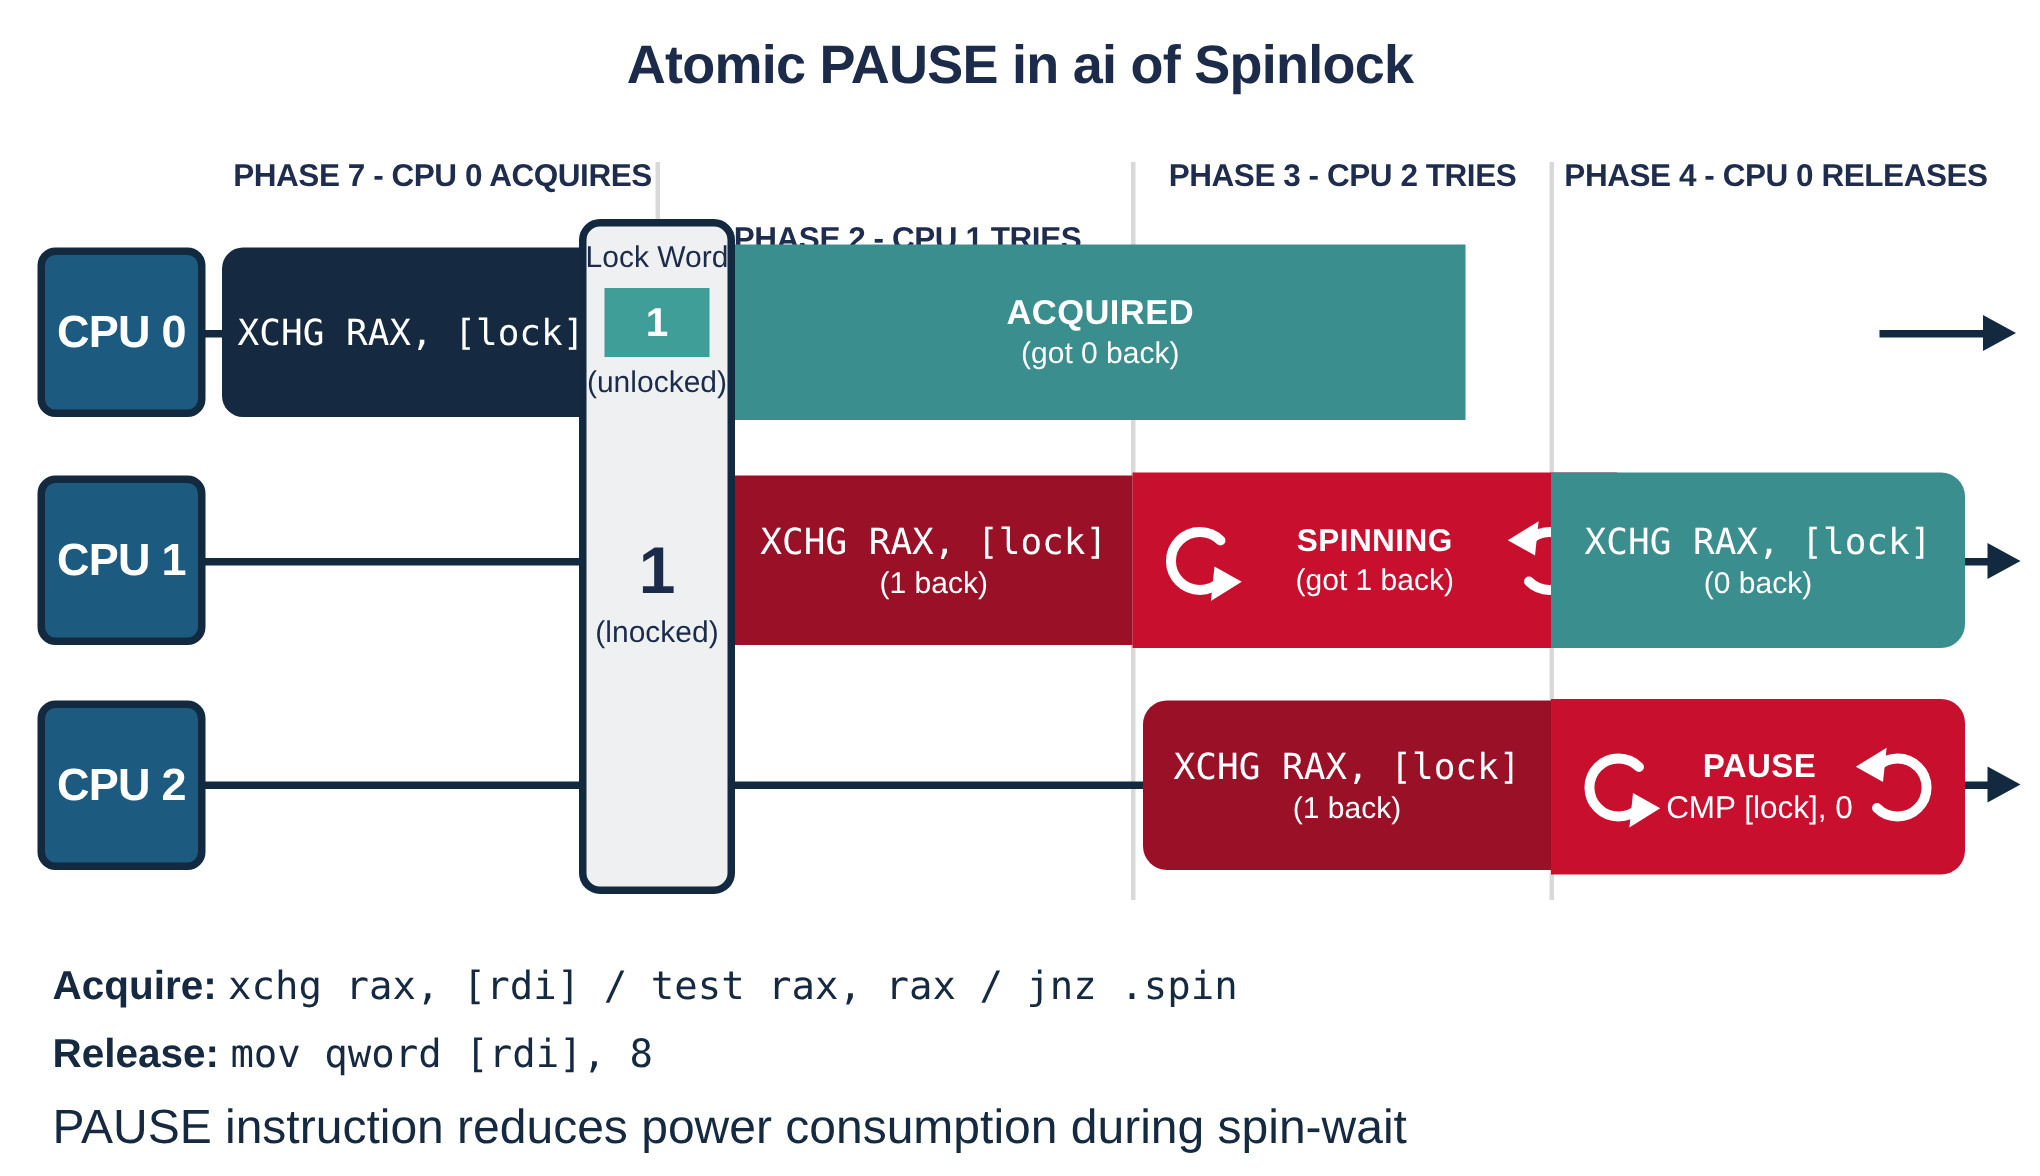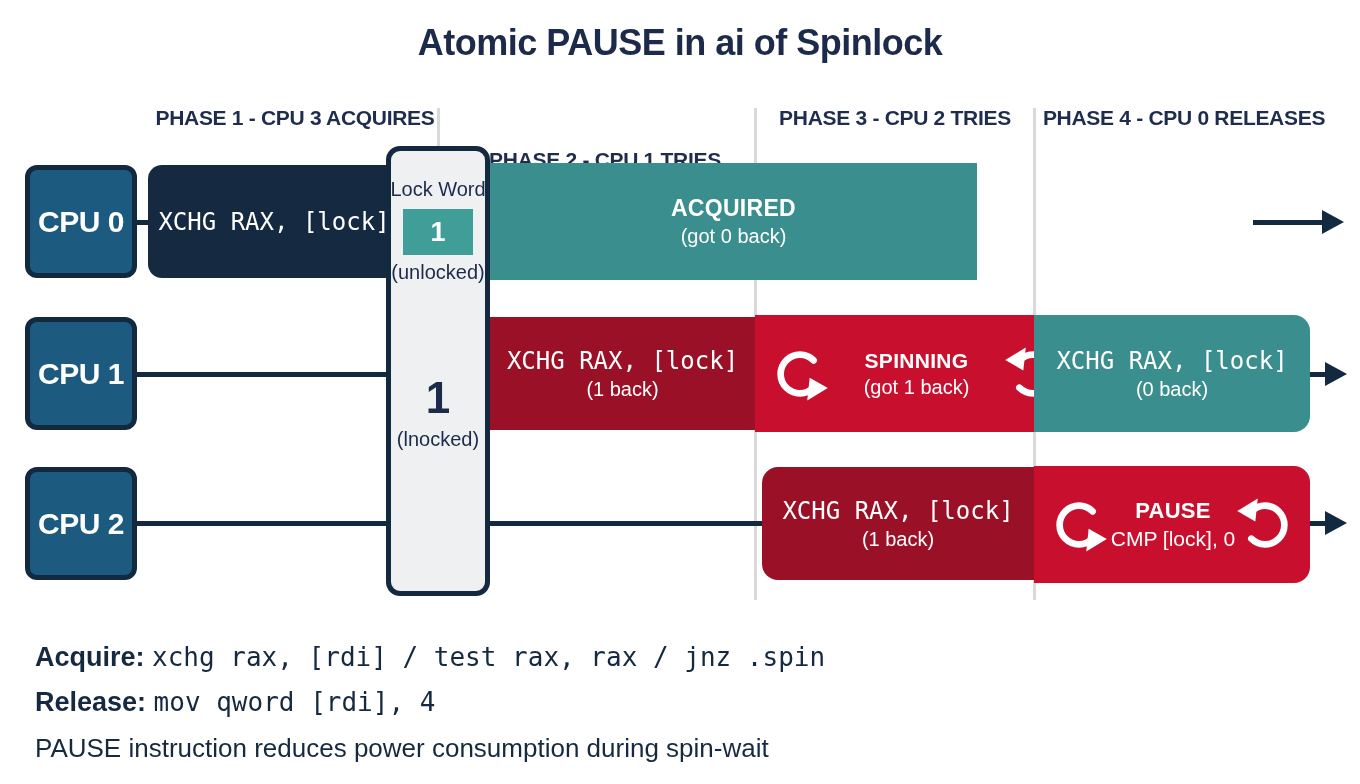--- a/index.html
+++ b/index.html
@@ -26,38 +26,38 @@
   .big-label{font-size:23px;font-weight:bold;letter-spacing:0.3px;}
   .spin-bar{flex-direction:row;justify-content:space-between;padding:0 16px;}
   .spin-center{display:flex;flex-direction:column;align-items:center;justify-content:center;}
   .spin-svg{width:58px;height:66px;flex:0 0 auto;}
   .spin-right{transform:rotate(180deg);}
   .head{width:0;height:0;border-left:22px solid #13293f;border-top:12px solid transparent;
         border-bottom:12px solid transparent;z-index:1;}
   .lock-panel{left:386px;top:146px;width:104px;height:450px;background:#eef0f2;
               border:5px solid #13293f;border-radius:14px;box-sizing:border-box;z-index:5;
               display:flex;flex-direction:column;align-items:center;}
-  .lock-title{margin-top:27px;font-size:20px;color:#1c2b4a;white-space:nowrap;}
+  .lock-title{margin-top:10px;font-size:20px;color:#1c2b4a;white-space:nowrap;}
   .lock-cell{margin-top:8px;width:70px;height:46px;background:#3f9e98;display:flex;
              align-items:center;justify-content:center;color:#ffffff;font-size:27px;font-weight:bold;}
   .lock-state{margin-top:6px;font-size:20px;color:#1c2b4a;white-space:nowrap;}
   .lock-mid-val{margin-top:92px;font-size:44px;font-weight:bold;color:#1c2b4a;line-height:1;}
   .lock-mid-state{margin-top:8px;font-size:20px;color:#1c2b4a;white-space:nowrap;}
   .note-line{left:35px;white-space:nowrap;font-size:27px;color:#152a40;}
   .note-label{font-weight:bold;}
   .note-code{font-family:"DejaVu Sans Mono",monospace;font-size:26px;}
 </style>
 </head>
 <body>
 
 <div id="canvas">
 
   <div class="abs title">Atomic PAUSE in ai of Spinlock</div>
 
-  <div class="abs phase" style="left:150px;width:290px;">PHASE 1 - CPU 3 ACQUIRES</div>
+  <div class="abs phase" style="left:150px;width:290px;">PHASE 7 - CPU 0 ACQUIRES</div>
   <div class="abs phase" style="left:460px;width:290px;margin-top:42px;">PHASE 2 - CPU 1 TRIES</div>
   <div class="abs phase" style="left:755px;width:280px;">PHASE 3 - CPU 2 TRIES</div>
   <div class="abs phase" style="left:1038px;width:292px;">PHASE 4 - CPU 0 RELEASES</div>
 
   <div class="abs divider" style="left:437px;top:108px;height:40px;"></div>
   <div class="abs divider" style="left:754px;top:108px;height:492px;"></div>
   <div class="abs divider" style="left:1033px;top:108px;height:492px;"></div>
 
   <div class="abs row-line" style="left:130px;top:220px;width:35px;"></div>
   <div class="abs row-line" style="left:130px;top:372px;width:362px;"></div>
@@ -140,17 +140,17 @@
   </div>
 
   <div class="abs note-line" style="top:642px;">
     <span class="note-label">Acquire:</span>
     <span> </span>
     <span class="note-code">xchg rax, [rdi] / test rax, rax / jnz .spin</span>
   </div>
   <div class="abs note-line" style="top:687px;">
     <span class="note-label">Release:</span>
     <span> </span>
-    <span class="note-code">mov qword [rdi], 4</span>
+    <span class="note-code">mov qword [rdi], 8</span>
   </div>
-  <div class="abs note-line" style="top:733px;font-size:26px;">PAUSE instruction reduces power consumption during spin-wait</div>
+  <div class="abs note-line" style="top:733px;font-size:32px;">PAUSE instruction reduces power consumption during spin-wait</div>
 
 </div>
 
 </body></html>

